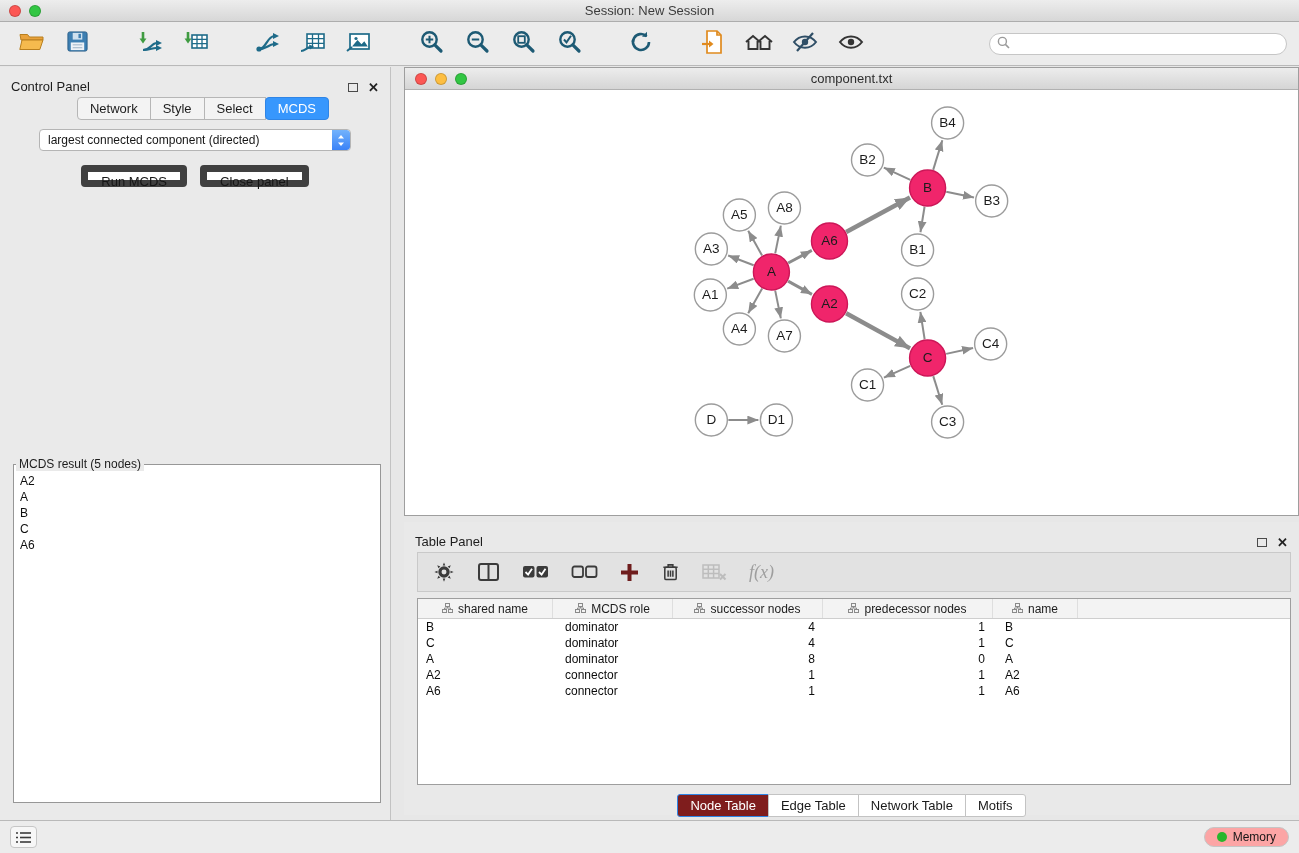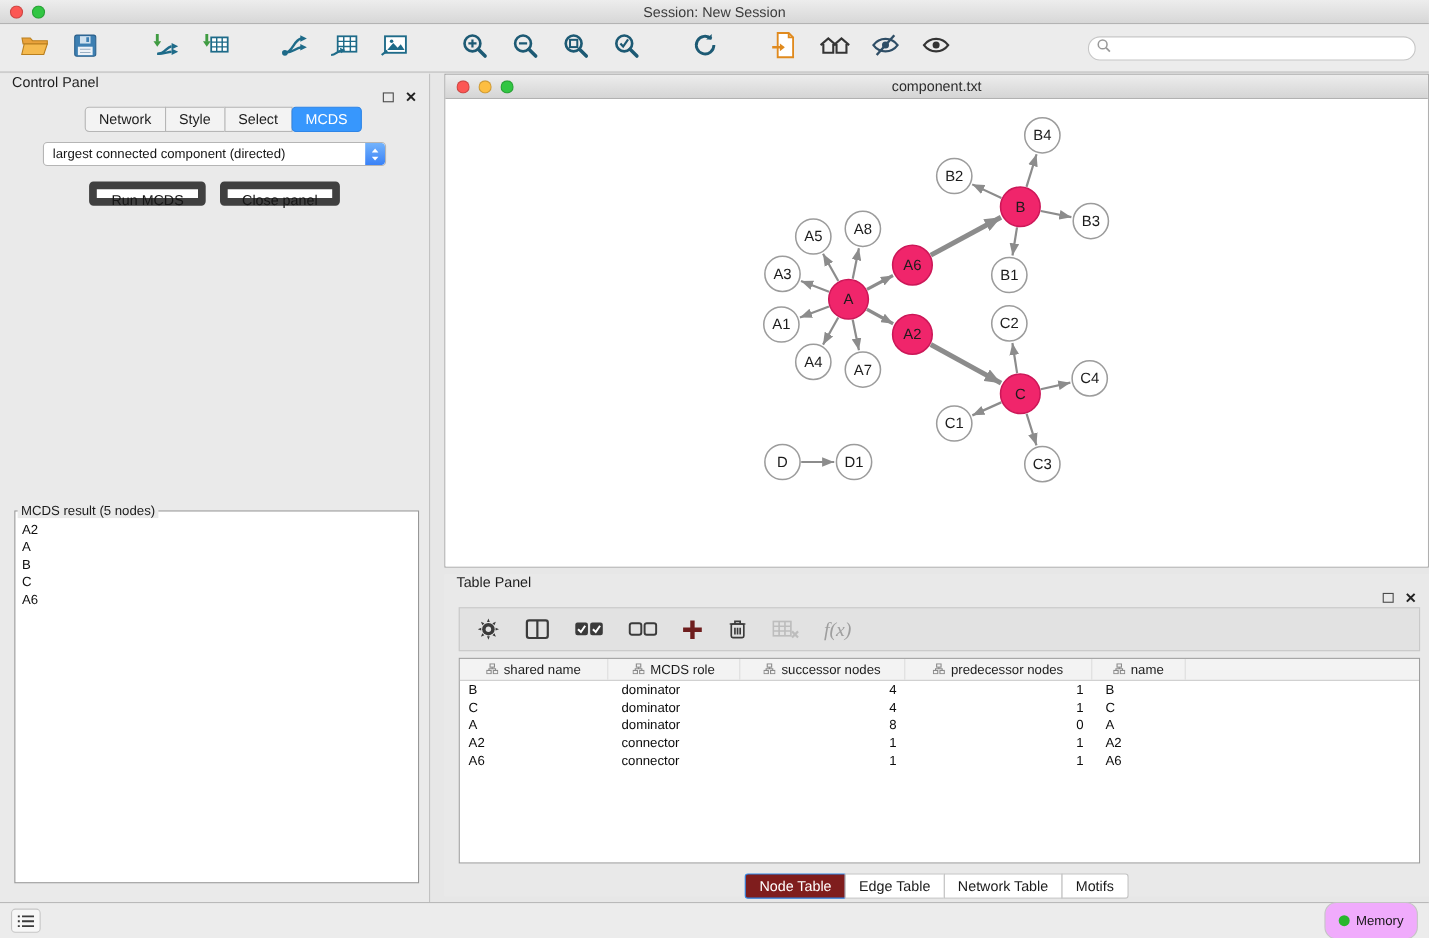--- a/index.html
+++ b/index.html
@@ -19,21 +19,21 @@
   .tgroup{display:flex;align-items:center;gap:8px;margin-right:34px;}
   .tbtn{height:36px;min-width:38px;display:flex;align-items:center;justify-content:center;border-radius:4px;}
   .search{margin-left:auto;width:298px;height:22px;background:#fff;border:1px solid #c6c6c6;border-radius:12px;display:flex;align-items:center;padding:0 7px;gap:5px;}
   .search input{border:none;outline:none;flex:1;font-size:12px;background:transparent;font-family:"Liberation Sans",sans-serif;}
 
   
   .main{position:absolute;top:67px;left:0;right:0;bottom:33px;background:#e7e7e7;}
 
   
   .control-panel{position:absolute;left:0;top:0;bottom:0;width:391px;background:#eaeaea;border-right:1px solid #c2c2c2;}
-  .panel-head{height:27px;display:flex;align-items:flex-start;padding:0 11px;font-size:13px;color:#1d1d1d;flex-direction:column;}
+  .panel-head{height:27px;display:flex;align-items:flex-end;padding:0 11px;font-size:13px;color:#1d1d1d;}
   .win-btns{margin-left:auto;display:flex;gap:10px;align-items:center;}
   .float-btn{width:10px;height:9px;border:1.5px solid #4a4a4a;background:transparent;}
   .close-btn{font-size:13px;font-weight:bold;color:#222;line-height:1;}
   .cp-tabs{display:flex;justify-content:center;margin-top:3px;}
   .cp-tab{font-size:13px;color:#1d1d1d;padding:3px 12px;background:#f3f3f3;border:1px solid #b6b6b6;margin-left:-1px;}
   .cp-tab:first-child{border-radius:4px 0 0 4px;margin-left:16px;}
   .cp-tab:last-child{border-radius:0 4px 4px 0;}
   .cp-tab.sel{background:#3797fd;color:#fff;border-color:#2f85e6;border-radius:4px;}
   .opt-label{text-align:center;margin-top:25px;font-size:13px;color:#151515;}
   .dropdown{position:relative;width:312px;height:22px;margin:9px auto 0;background:#fff;border:1px solid #b5b5b5;border-radius:4px;font-size:12px;color:#161616;line-height:20px;padding:0 26px 0 8px;white-space:nowrap;overflow:hidden;}
@@ -71,21 +71,21 @@
   .td.c4{padding-left:12px;}
   .tp-tabs{display:flex;justify-content:center;margin-top:9px;}
   .tp-tab{font-size:13px;padding:3px 12px;background:#fff;border:1px solid #c3c3c3;margin-left:-1px;color:#1a1a1a;}
   .tp-tab:first-child{margin-left:0;border-radius:3px 0 0 3px;}
   .tp-tab:last-child{border-radius:0 3px 3px 0;}
   .tp-tab.sel{background:#7f1d1d;color:#fff;border-color:#2f85e6;}
 
   
   .statusbar{position:absolute;left:0;right:0;bottom:0;height:33px;background:#ececec;border-top:1px solid #b9b9b9;display:flex;align-items:center;padding:0 10px;}
   .list-btn{width:27px;height:22px;display:flex;align-items:center;justify-content:center;border:1px solid #c6c6c6;border-radius:4px;background:#f7f7f7;}
-  .memory-pill{margin-left:auto;display:flex;align-items:center;gap:6px;background:#f0abfc;border:1px solid #c5c5c5;border-radius:11px;padding:0 12px;font-size:12px;color:#161616;height:34px;}
+  .memory-pill{margin-left:auto;display:flex;align-items:center;gap:6px;background:#fca5a5;border:1px solid #c5c5c5;border-radius:11px;padding:0 12px;font-size:12px;color:#161616;height:20px;}
   .memory-dot{width:10px;height:10px;border-radius:50%;background:#28b62c;}
 </style>
 </head>
 <body>
 
 <div class="titlebar">
   <div class="lights">
     <div class="light red"></div>
     <div class="light green"></div>
   </div>

